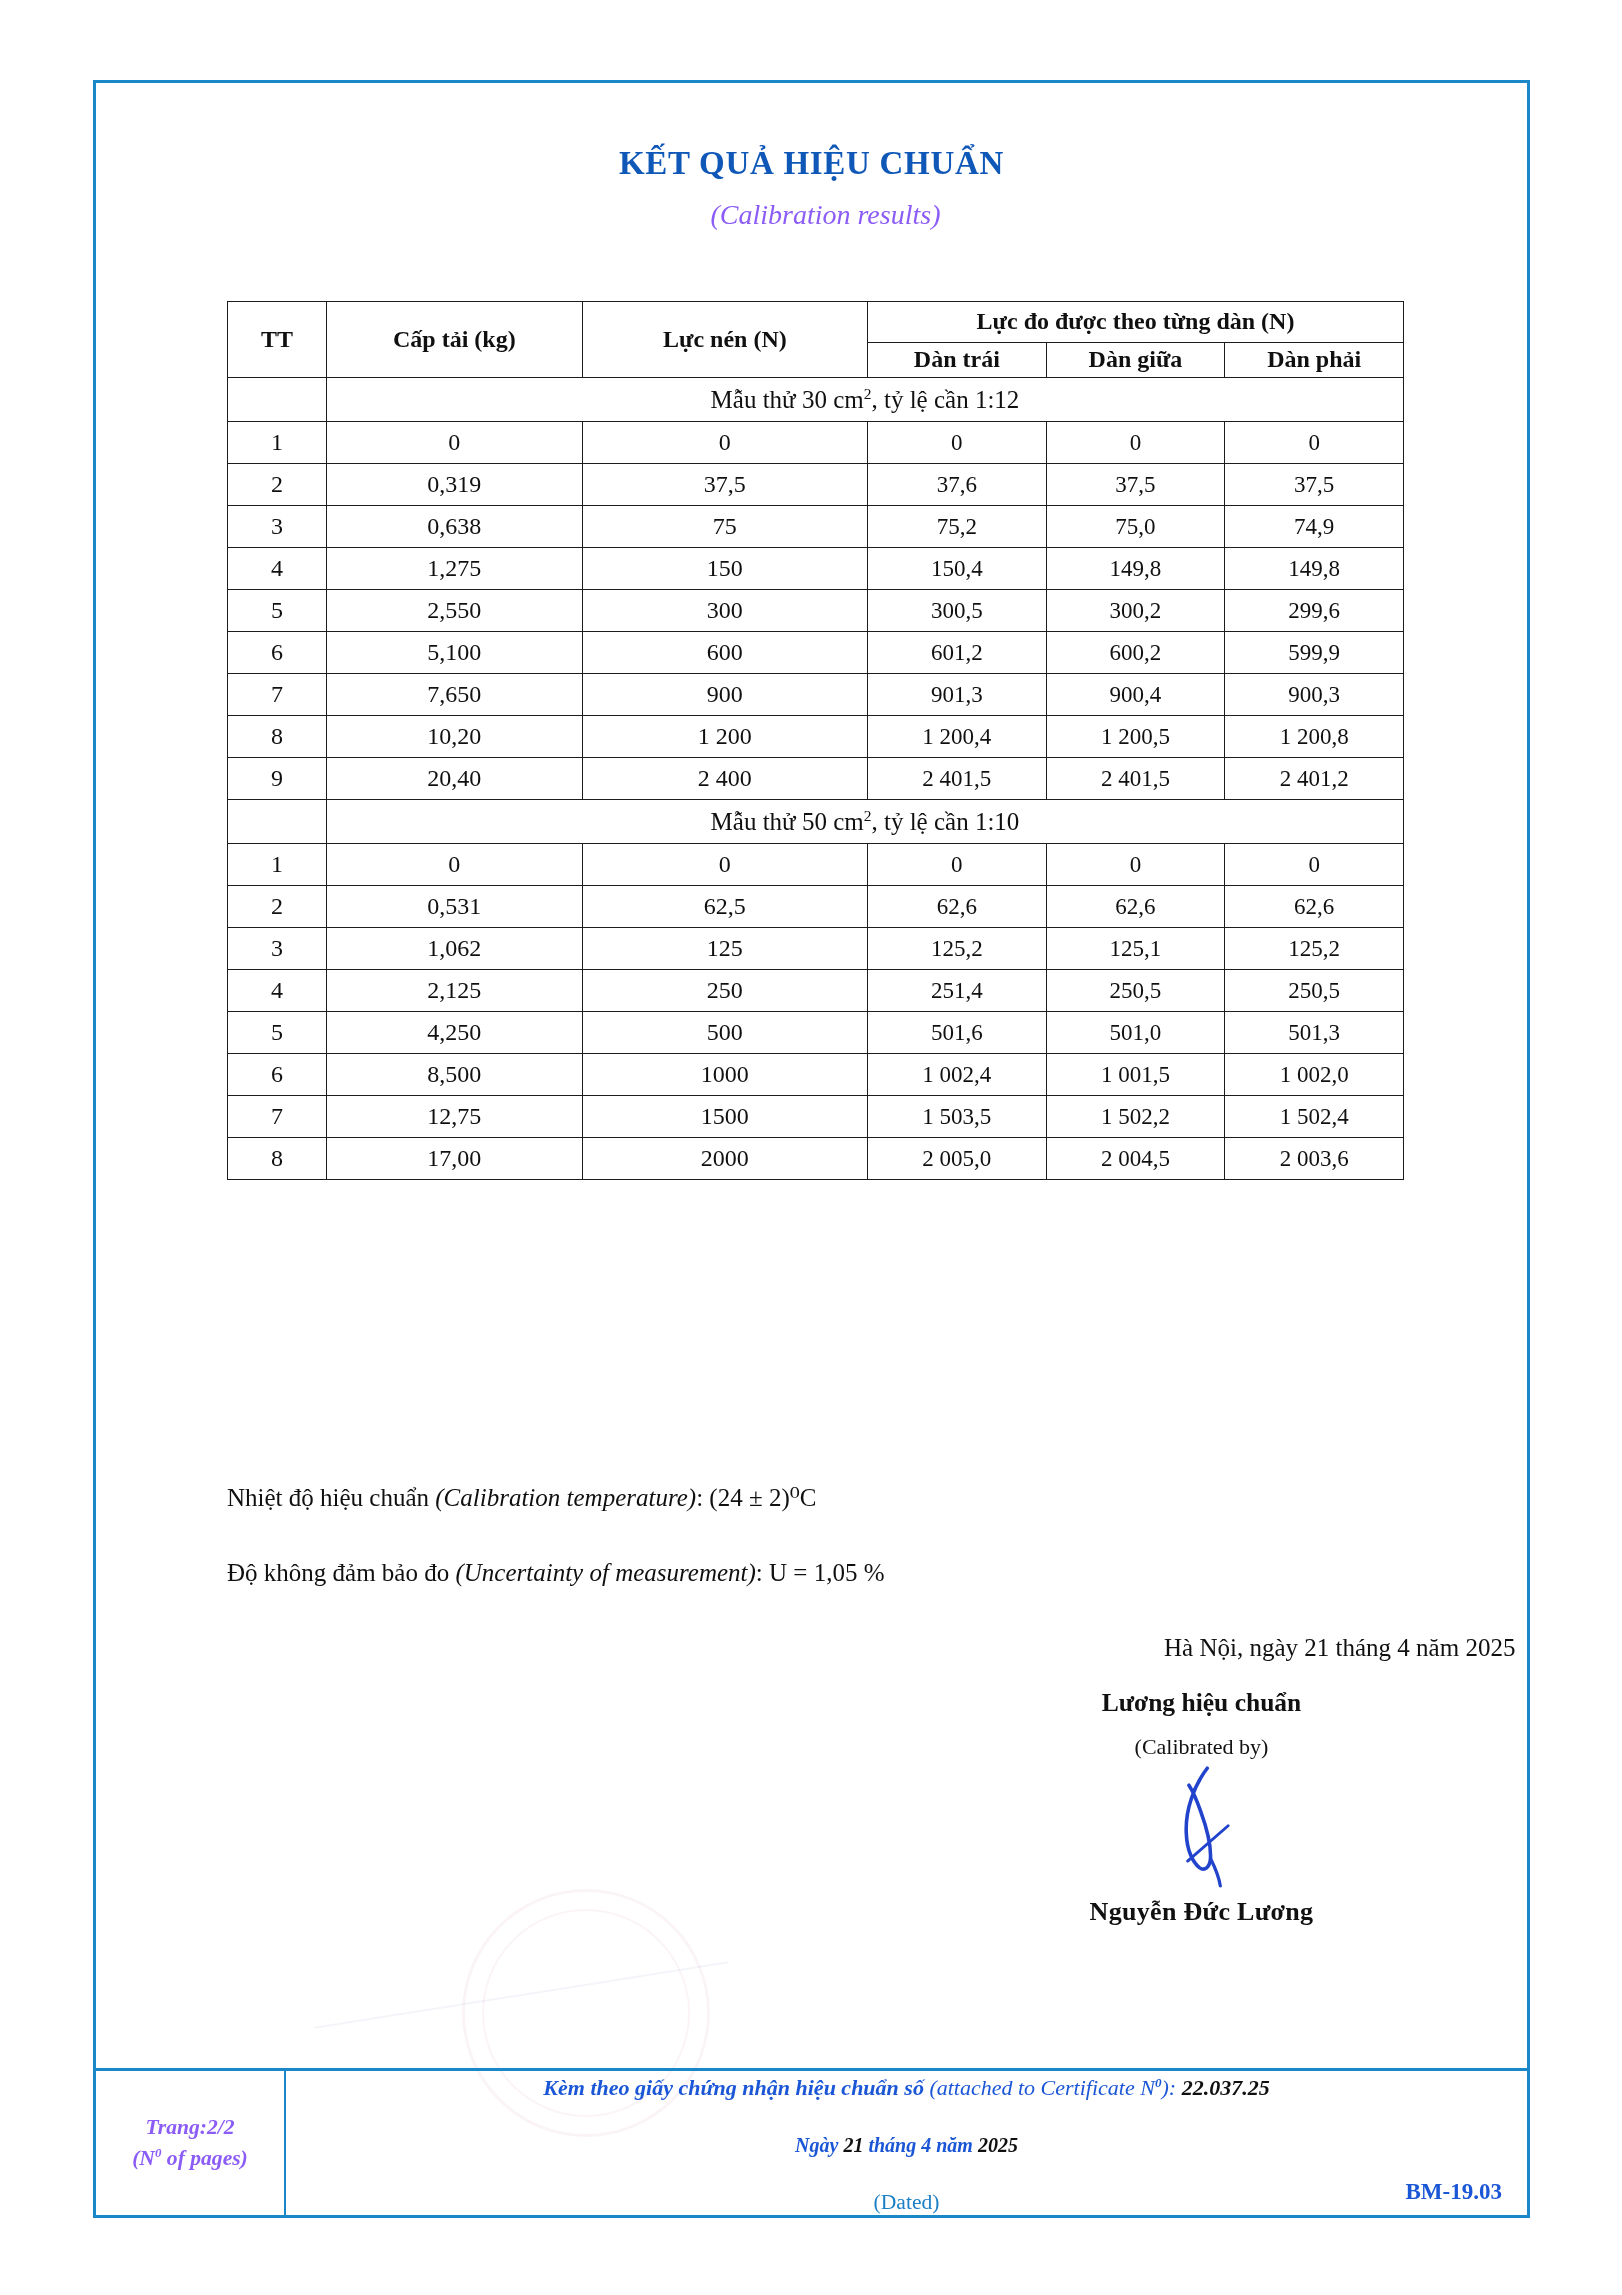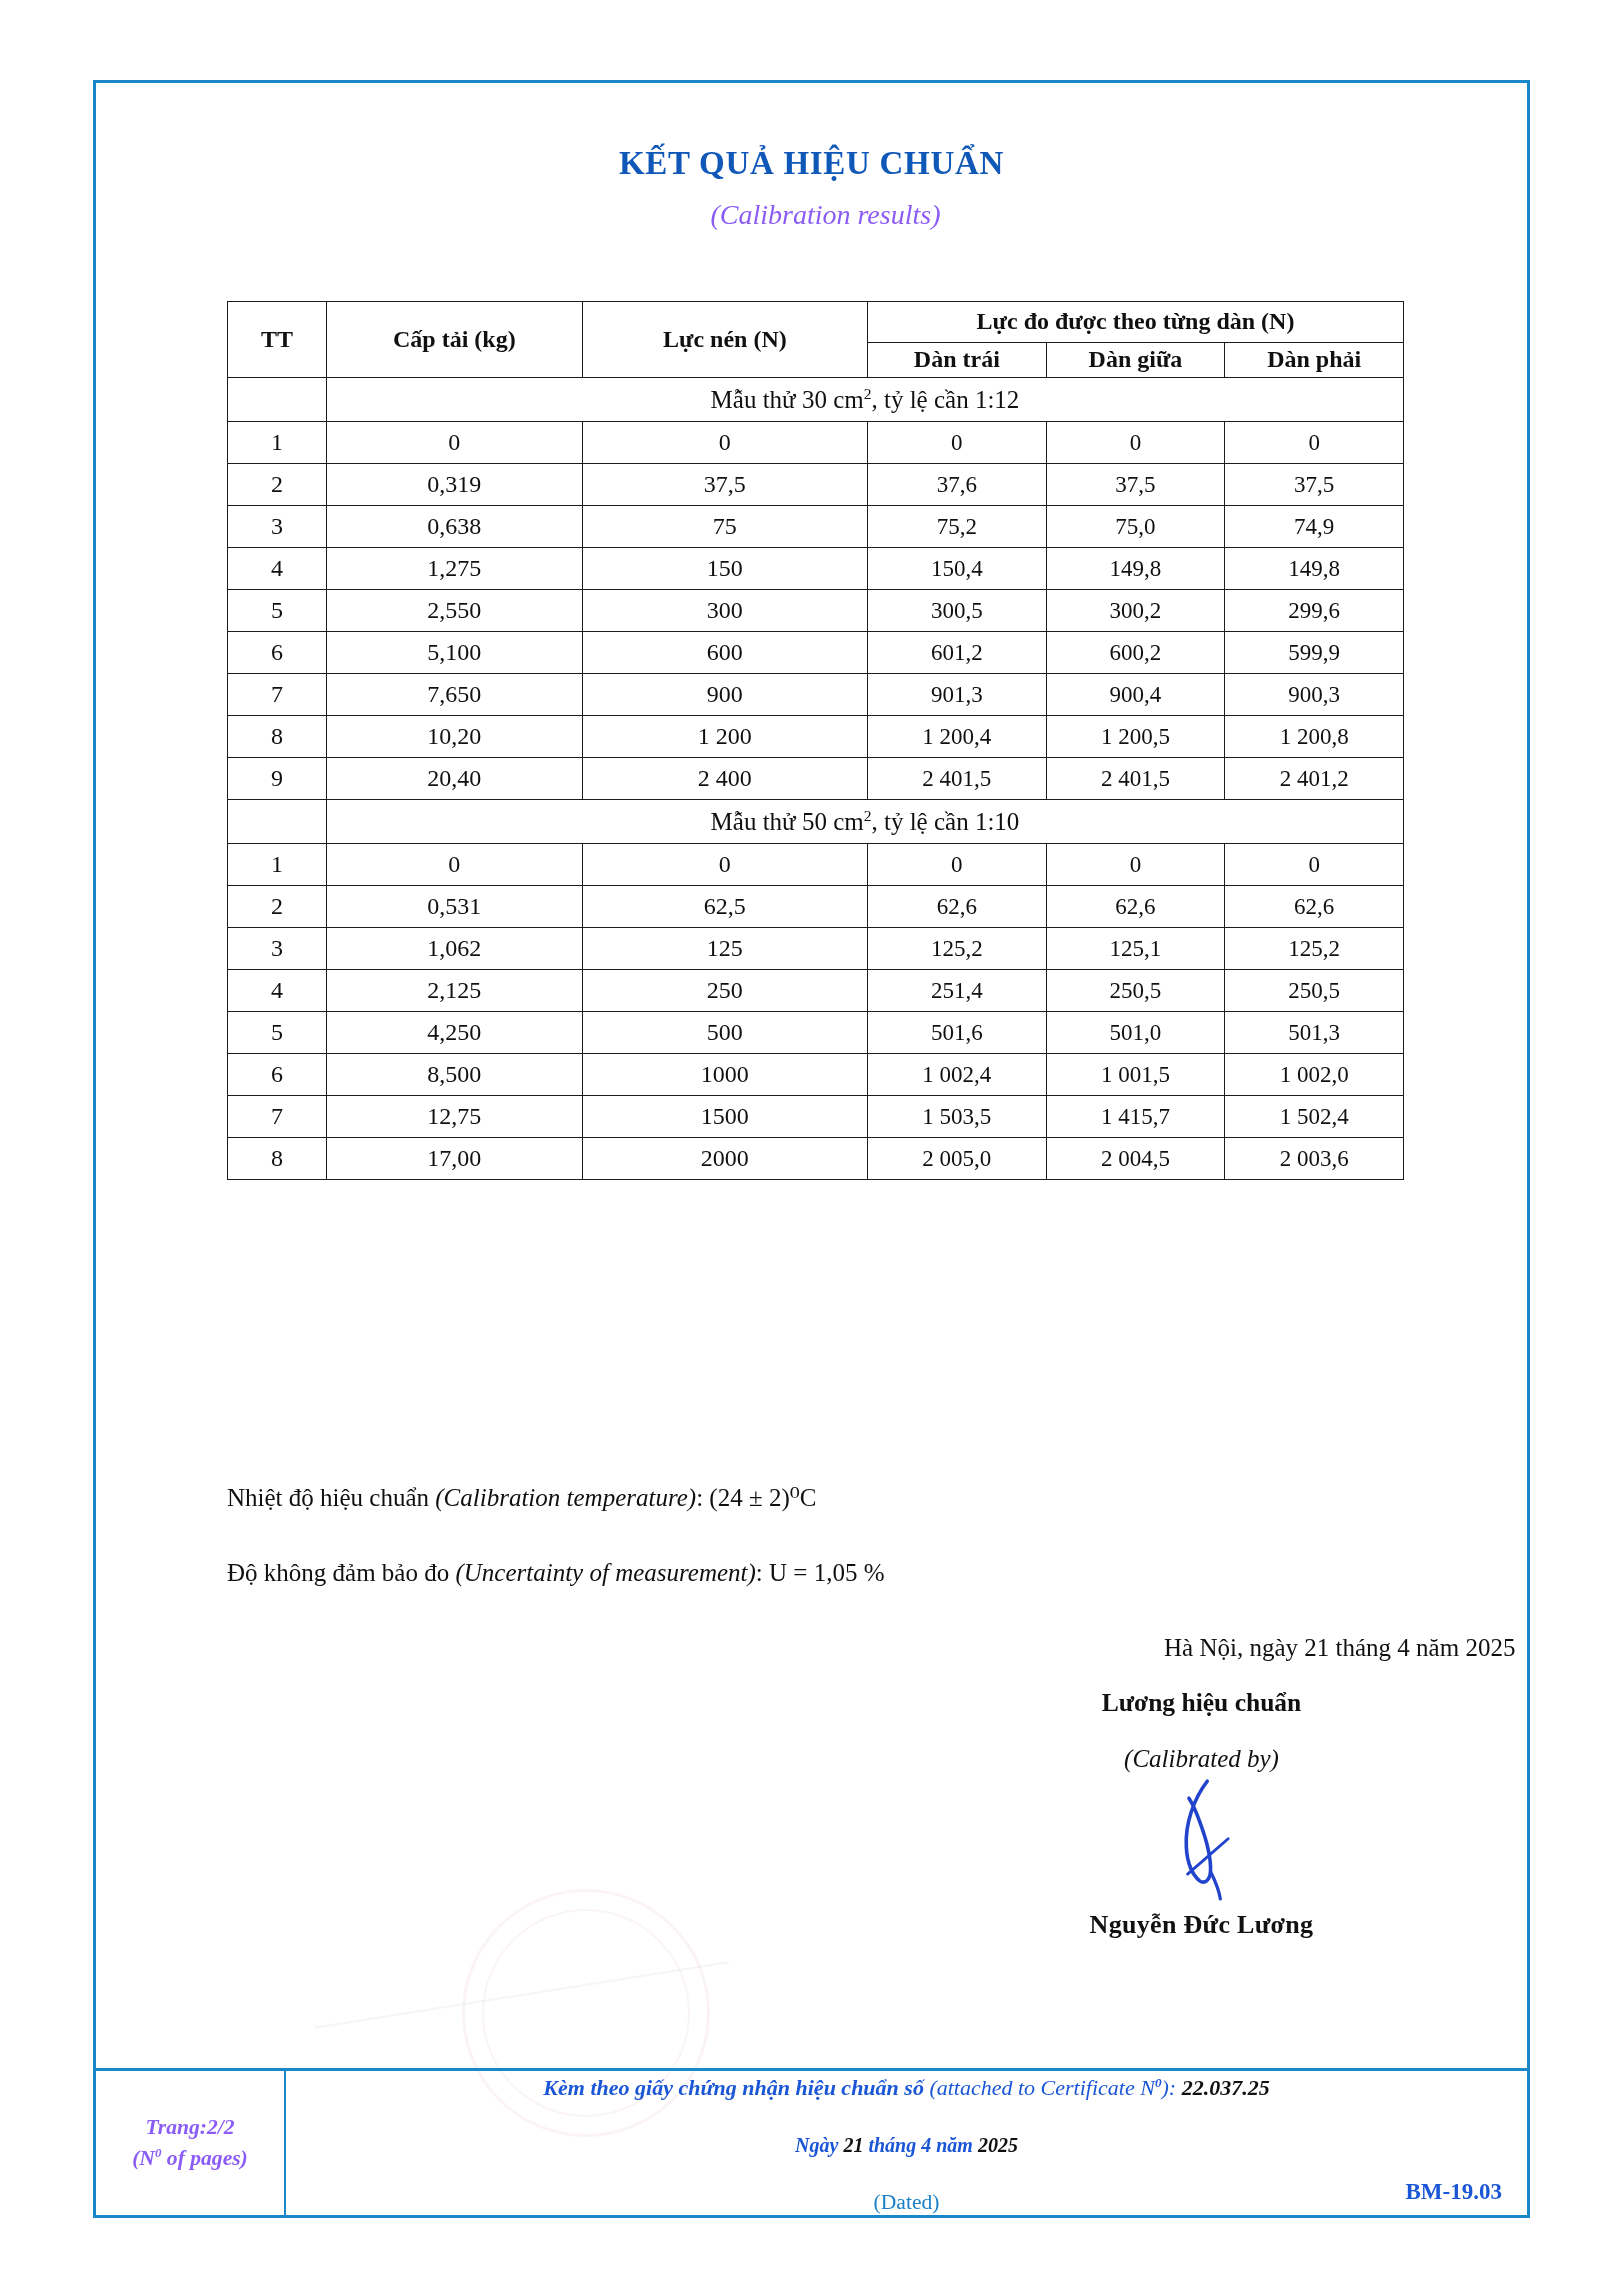--- a/index.html
+++ b/index.html
@@ -150,23 +150,22 @@
     text-align: right;
     padding-right: 19.6px;
     white-space: nowrap;
   }
   #signer-role {
     margin-top: 26px;
     font-size: 25.5px;
     font-weight: bold;
   }
   #signer-role-en {
-    margin-top: 27px;
-    font-size: 25px;
-    font-style: italic;
+    margin-top: 16px;
+    font-size: 22px;
   }
   #signature-mark {
     height: 137px;
     position: relative;
   }
   #signature-mark svg {
     position: absolute;
     left: 50%;
     top: 2.6px;
     transform: translateX(-50%);
@@ -407,21 +406,21 @@
           <td>1000</td>
           <td class="narrow-val">1 002,4</td>
           <td class="narrow-val">1 001,5</td>
           <td class="narrow-val">1 002,0</td>
         </tr>
         <tr class="data-row">
           <td>7</td>
           <td>12,75</td>
           <td>1500</td>
           <td class="narrow-val">1 503,5</td>
-          <td class="narrow-val">1 415,7</td>
+          <td class="narrow-val">1 502,2</td>
           <td class="narrow-val">1 502,4</td>
         </tr>
         <tr class="data-row">
           <td>8</td>
           <td>17,00</td>
           <td>2000</td>
           <td class="narrow-val">2 005,0</td>
           <td class="narrow-val">2 004,5</td>
           <td class="narrow-val">2 003,6</td>
         </tr>

